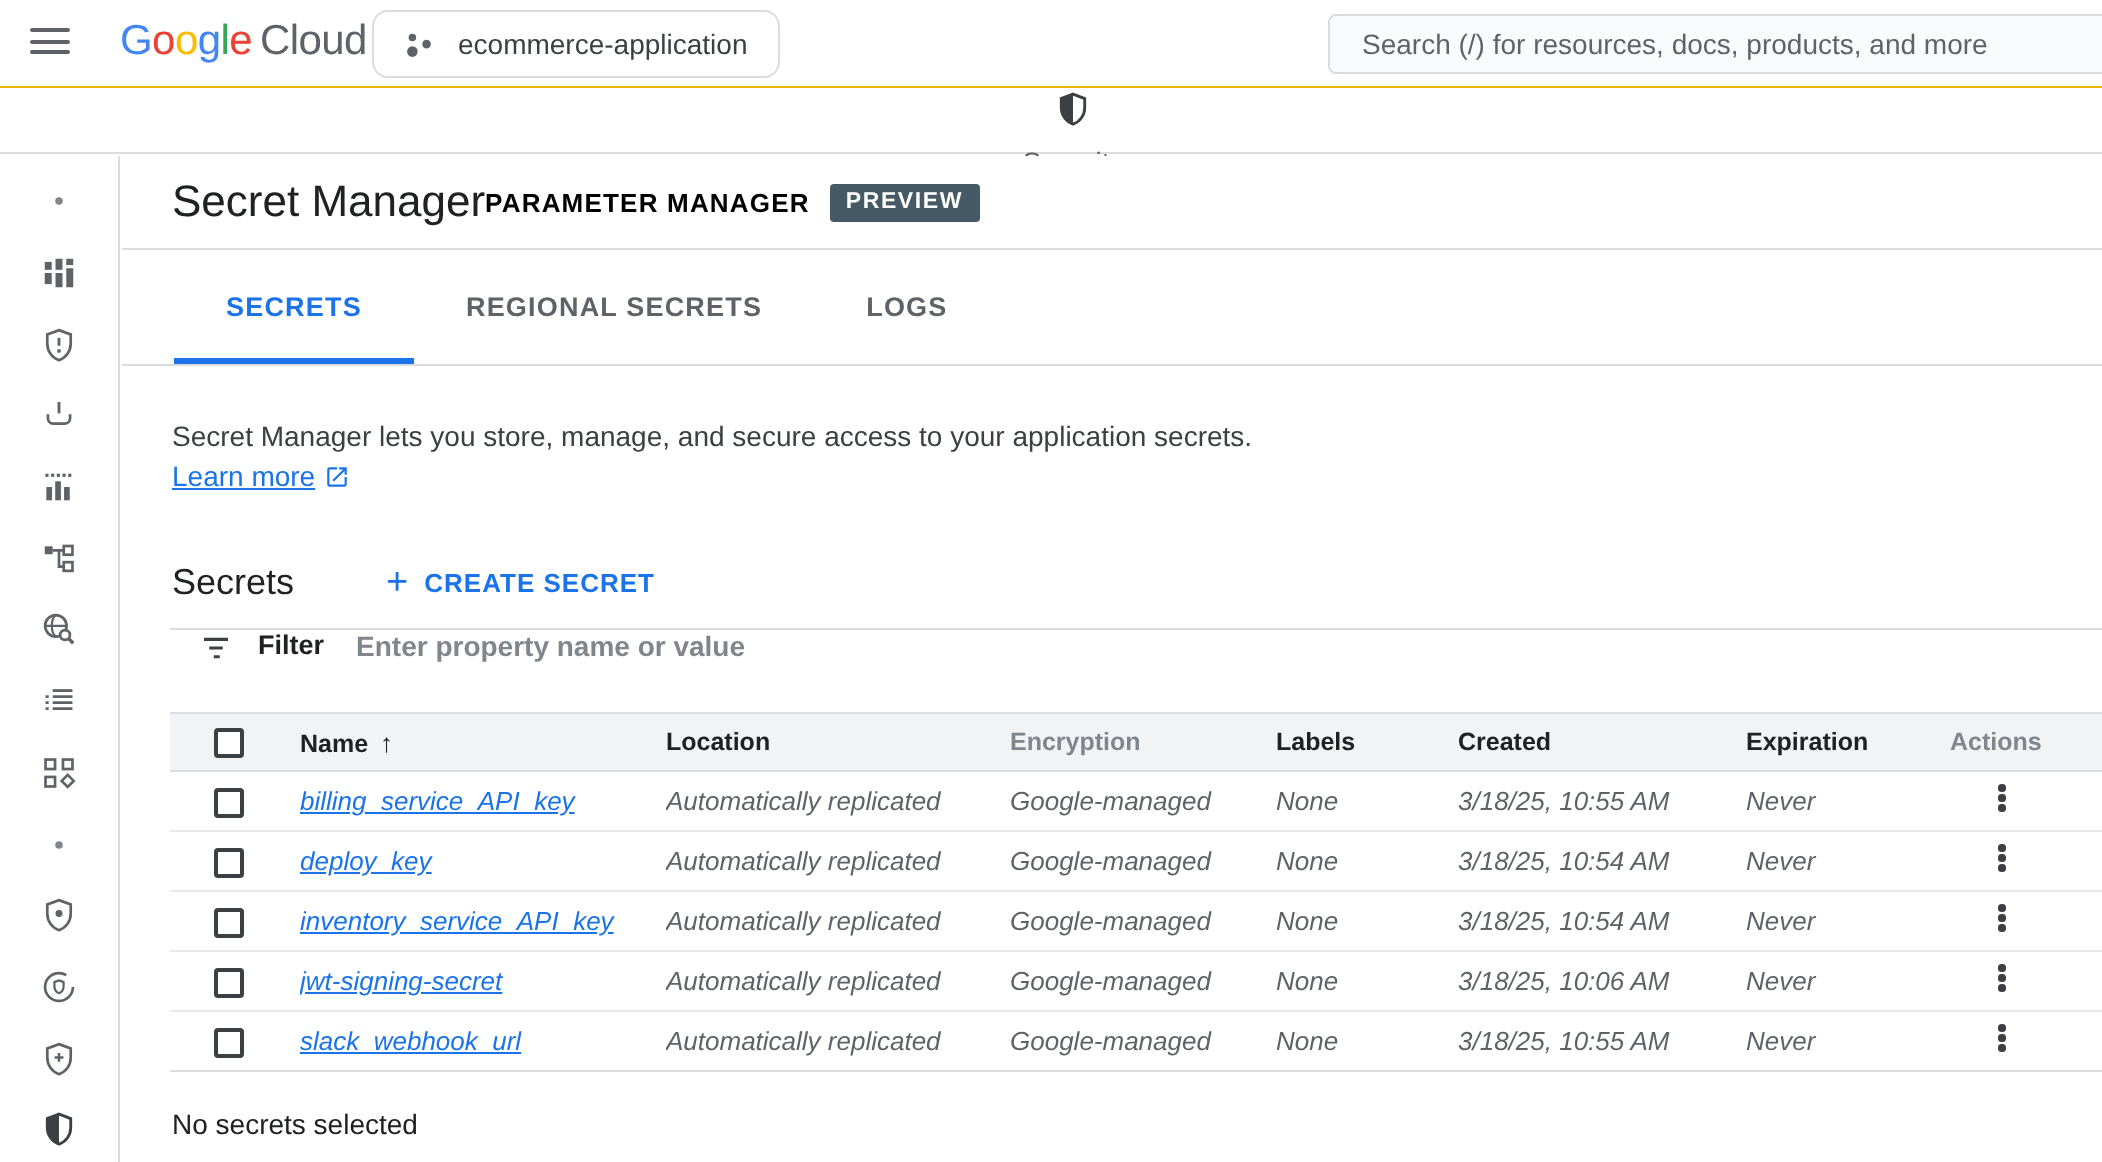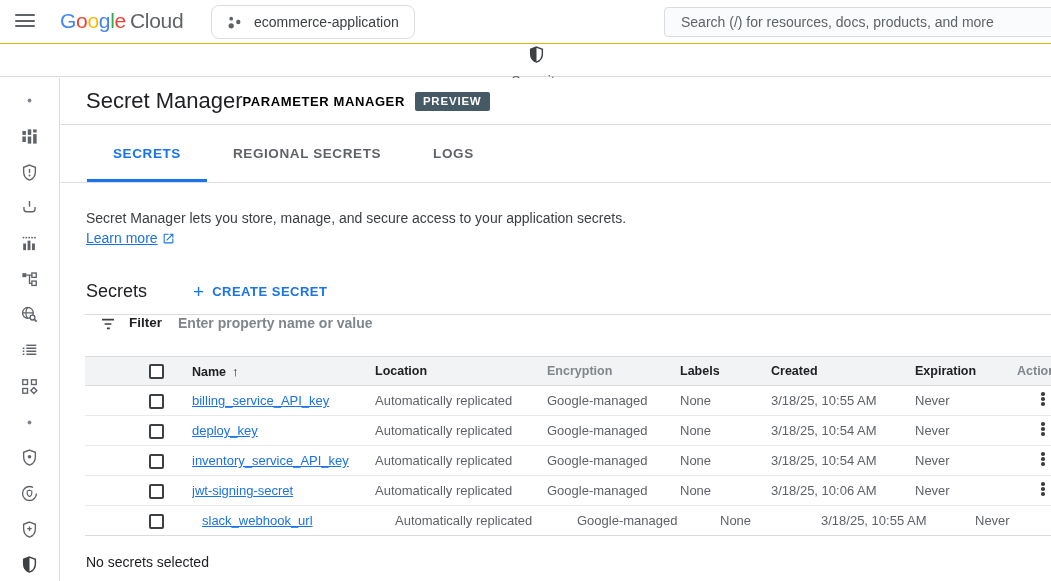--- a/index.html
+++ b/index.html
@@ -6,21 +6,21 @@
   html,body { width:1051px; height:581px; overflow:hidden; background:#fff;
     font-family:"Liberation Sans","DejaVu Sans",sans-serif; color:#202124; }
 
   
   .topbar { position:absolute; left:0; top:0; width:1051px; height:44px; background:#fff;
     border-bottom:1px solid #eab308; }
   .hamburger { position:absolute; left:15px; top:14px; width:20px; height:16px; cursor:pointer; }
   .hamburger i { display:block; width:20px; height:2.2px; background:#5f6368; margin-bottom:3.4px; border-radius:1px; }
   .logo { position:absolute; left:60px; top:9px; font-size:21px; letter-spacing:-0.3px; }
   .logo .cloud { color:#5f6368; margin-left:4px; }
-  .project-btn { position:absolute; left:211px; top:5px; height:34px; width:204px;
+  .project-btn { position:absolute; left:186px; top:5px; height:34px; width:204px;
     border:1px solid #dadce0; border-radius:8px; display:flex; align-items:center; padding:0 14px; gap:11px; background:#fff; }
   .project-btn span { font-size:14px; color:#3c4043; }
   .searchbox { position:absolute; left:664px; top:7px; width:396px; height:30px;
     border:1px solid #dadce0; border-radius:4px; background:#fafbfc; }
   .searchbox input { width:100%; height:100%; border:none; outline:none; background:transparent;
     font-family:inherit; font-size:14px; color:#3c4043; padding:0 16px; }
   .searchbox input::placeholder { color:#5f6368; opacity:1; }
 
   
   .crumbbar { position:absolute; left:0; top:45px; width:1051px; height:32px; background:#fff;
@@ -58,28 +58,28 @@
   .create-btn .plus { font-size:19px; font-weight:400; line-height:16px; }
   .create-btn .lbl { font-size:13px; font-weight:700; letter-spacing:.5px; }
 
   .tablewrap { margin-top:12px; margin-left:24px; width:966px; }
   .filter-row { height:42px; border-top:1px solid #dadce0; display:flex; align-items:flex-start; padding-left:14px; }
   .filter-label { font-size:13.5px; font-weight:700; color:#202124; margin-left:12px; }
   .filter-input { border:none; outline:none; background:transparent; font-family:inherit;
     font-size:14px; color:#3c4043; margin-left:16px; width:400px;font-weight:bold; }
   .filter-input::placeholder { color:#80868b; opacity:1; }
 
-  .grid { display:grid; grid-template-columns:65px 183px 172px 133px 91px 144px 102px 1fr; align-items:center; height:30px;padding-left:42px; }
+  .grid { display:grid; grid-template-columns:65px 183px 172px 133px 91px 144px 102px 1fr; align-items:center; height:30px; }
   .thead { background:#f1f3f4; border-top:1px solid #dadce0; border-bottom:1px solid #dadce0; }
   .thead .hcell { font-size:12.5px; font-weight:700; color:#202124; }
   .thead .hcell.muted { color:#80868b; }
   .thead .sort-arrow { font-weight:700; margin-left:6px; font-size:13px; }
 
-  .trow { border-bottom:1px solid #e8eaed; background:#fff; }
-  .trow:last-child { border-bottom:1px solid #dadce0;gap:10px; }
+  .trow { border-bottom:1px solid #e8eaed; background:#fff;font-style:italic; }
+  .trow:last-child { border-bottom:1px solid #dadce0; }
   .cell { font-size:13px; color:#5f6368; overflow:hidden; white-space:nowrap; }
   .name-link { color:#1a73e8; text-decoration:underline; cursor:pointer; }
 
   .checkbox { display:inline-block; width:15px; height:15px; border:2px solid #3c4043; border-radius:2px;
     margin-left:22px; vertical-align:middle; background:#fff; cursor:pointer; }
   .dots { display:inline-block; margin-left:18px; cursor:pointer; padding:2px 6px; }
   .dots i { display:block; width:3.6px; height:3.6px; border-radius:50%; background:#3c4043; margin:1.7px 0; }
 
   .status-line { margin-top:18px; padding-left:25px; font-size:14px; color:#202124; }
 

